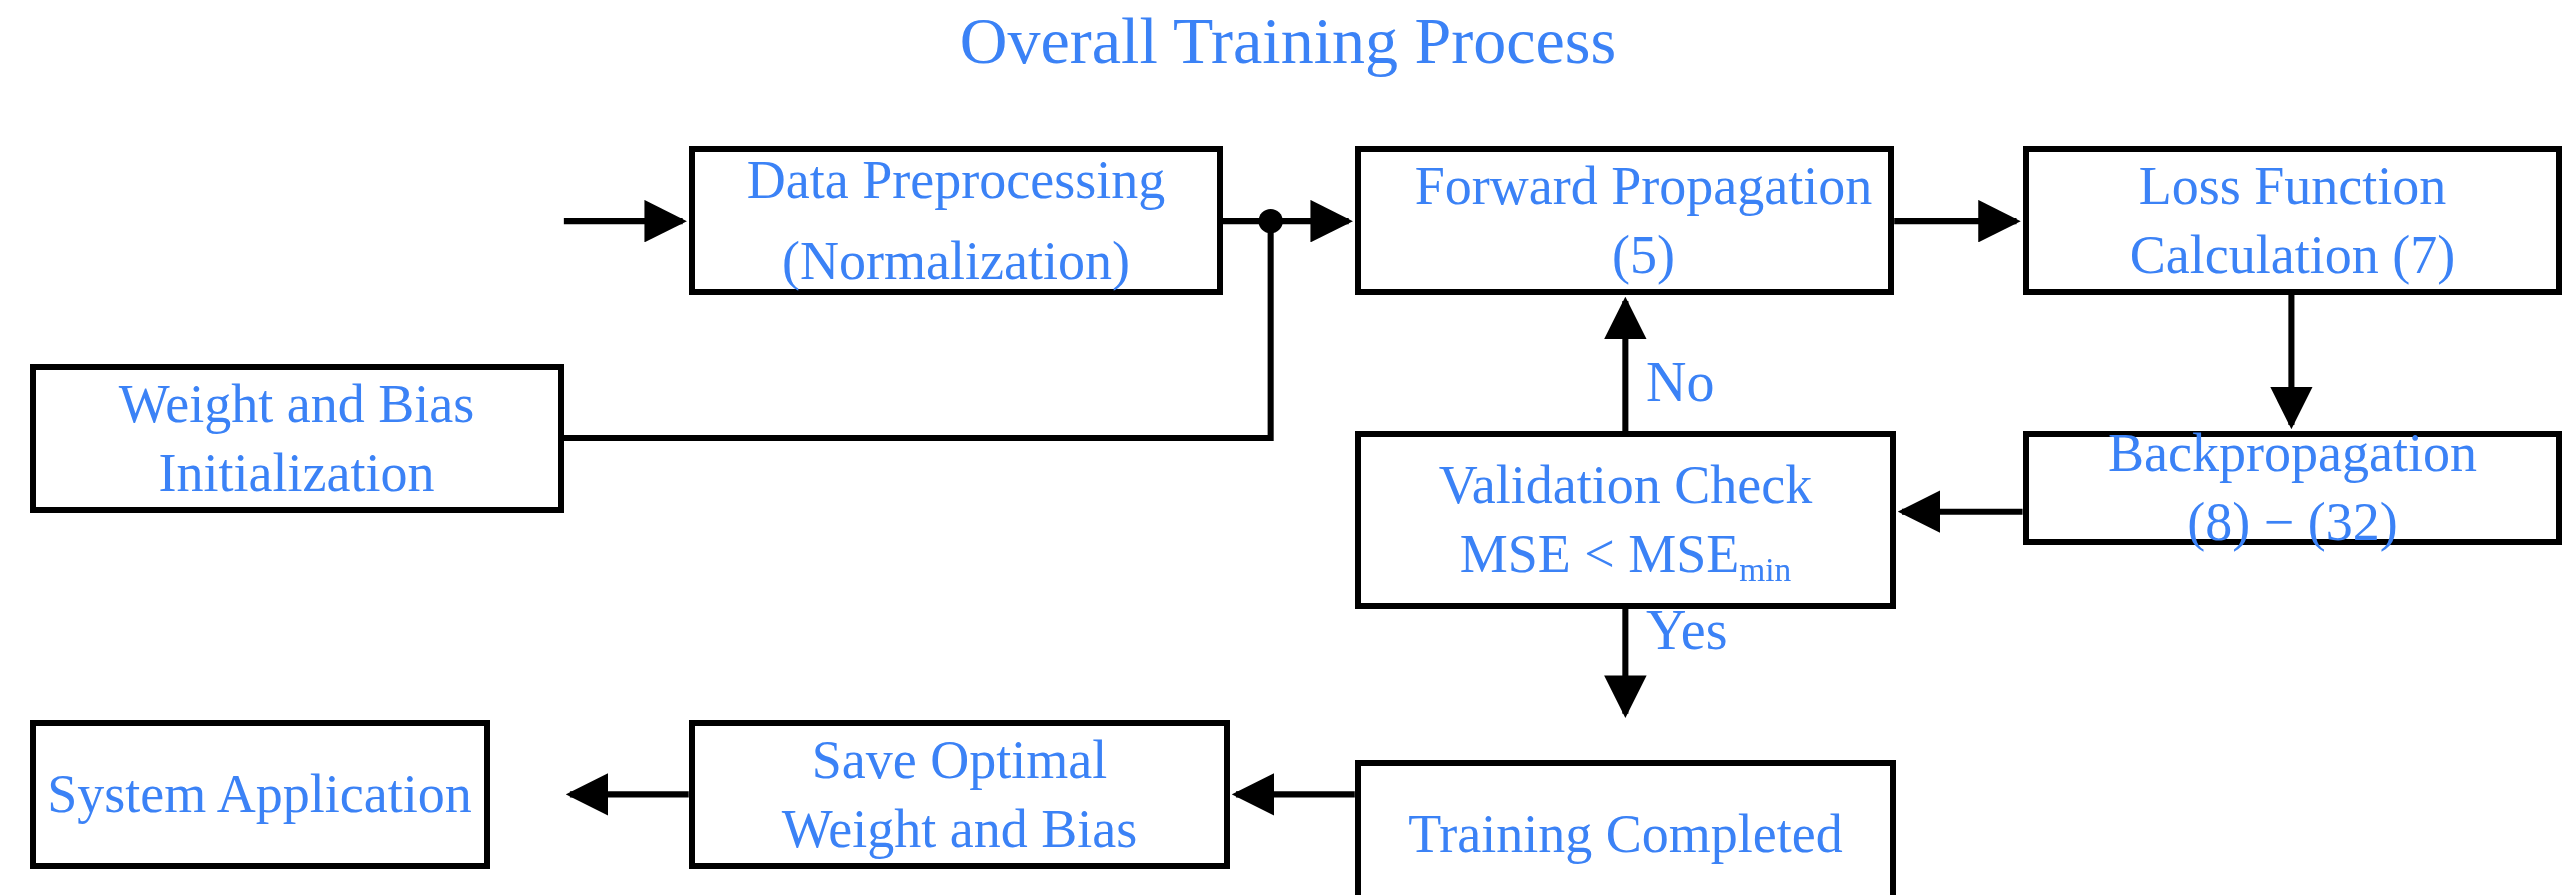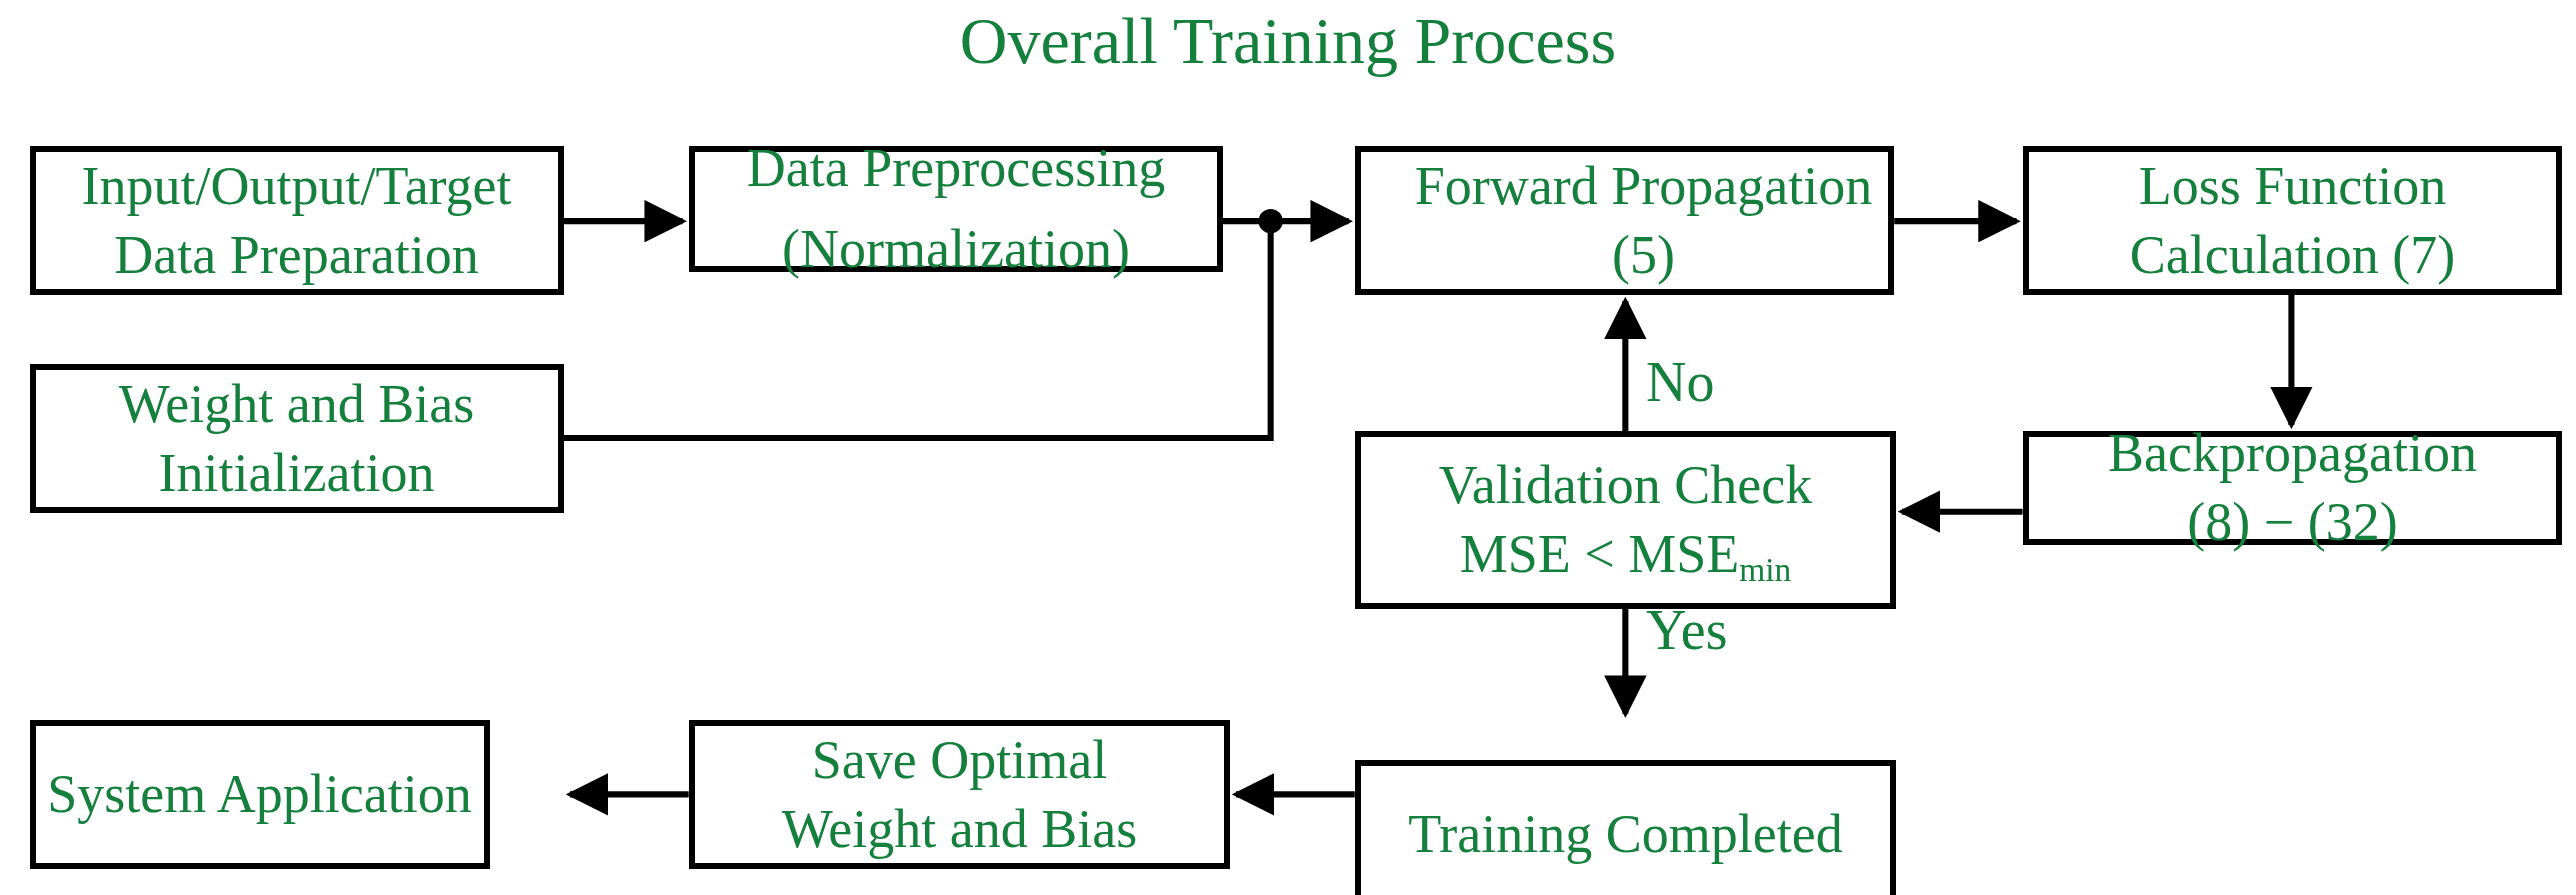--- a/index.html
+++ b/index.html
@@ -2,21 +2,21 @@
 <html style="font-size:14px"><head>
 <meta charset="utf-8">
 <style>
   html,body{margin:0;padding:0;background:#ffffff;}
   #stage{
     position:relative;
     width:2576px;
     height:895px;
     background:#ffffff;
     font-family:"Liberation Serif","DejaVu Serif",serif;
-    color:#15803d;
+    color:#3b82f6;
     overflow:hidden;
   }
   #wires{position:absolute;left:0;top:0;z-index:0;}
   .fc-title{
     position:absolute;
     left:0; right:0; top:1.7px;
     text-align:center;
     font-size:66px;
     line-height:78px;
     white-space:nowrap;
@@ -43,21 +43,21 @@
     z-index:1;
     white-space:nowrap;
   }
   sub.fc-sub{
     font-size:0.62em;
     vertical-align:-0.28em;
     line-height:0;
   }
   
   #box-input-output-target {left:29.5px;  top:146px; width:534px; height:149px;}
-  #box-data-preprocessing  {left:689px; top:146px; width:534px; height:126px;gap:12px;}
+  #box-data-preprocessing  {left:689px; top:146px; width:534px; height:149px;gap:12px;}
   #box-forward-propagation {left:1355px;top:146px; width:539px; height:149px;padding-left:38px;}
   #box-loss-function       {left:2023px;top:146px; width:539px; height:149px;}
   #box-weight-bias-init    {left:29.5px;  top:364px; width:534px; height:149px;}
   #box-validation-check    {left:1355px;top:431px; width:541px; height:178px;}
   #box-backpropagation     {left:2023px;top:431px; width:539px; height:114px;}
   #box-system-application  {left:29.5px;  top:720px; width:460px; height:149px;}
   #box-save-optimal        {left:689px; top:720px; width:541px; height:149px;}
   #box-training-completed  {left:1355px;top:760px; width:541px; height:149px;}
   #label-no  {left:1646px; top:354px;}
   #label-yes {left:1646px; top:602px;}
@@ -83,24 +83,20 @@
       <line x1="1874" y1="497" x2="1874" y2="347" marker-end="url(#arrow)"></line>
       <line x1="1874" y1="669" x2="1874" y2="823" marker-end="url(#arrow)"></line>
       <line x1="1562" y1="916" x2="1425" y2="916" marker-end="url(#arrow)"></line>
       <line x1="794" y1="916" x2="657" y2="916" marker-end="url(#arrow)"></line>
       <circle cx="1465" cy="255" r="14" fill="#000000" stroke="none"></circle>
     </g>
   </svg>
 
   <div class="fc-title">Overall Training Process</div>
 
-  <div class="fc-box" id="box-input-output-target">
-    <span>Input/Output/Target</span>
-    <span>Data Preparation</span>
-  </div>
 
   <div class="fc-box" id="box-data-preprocessing">
     <span>Data Preprocessing</span>
     <span>(Normalization)</span>
   </div>
 
   <div class="fc-box" id="box-forward-propagation">
     <span>Forward Propagation</span>
     <span>(5)</span>
   </div>

